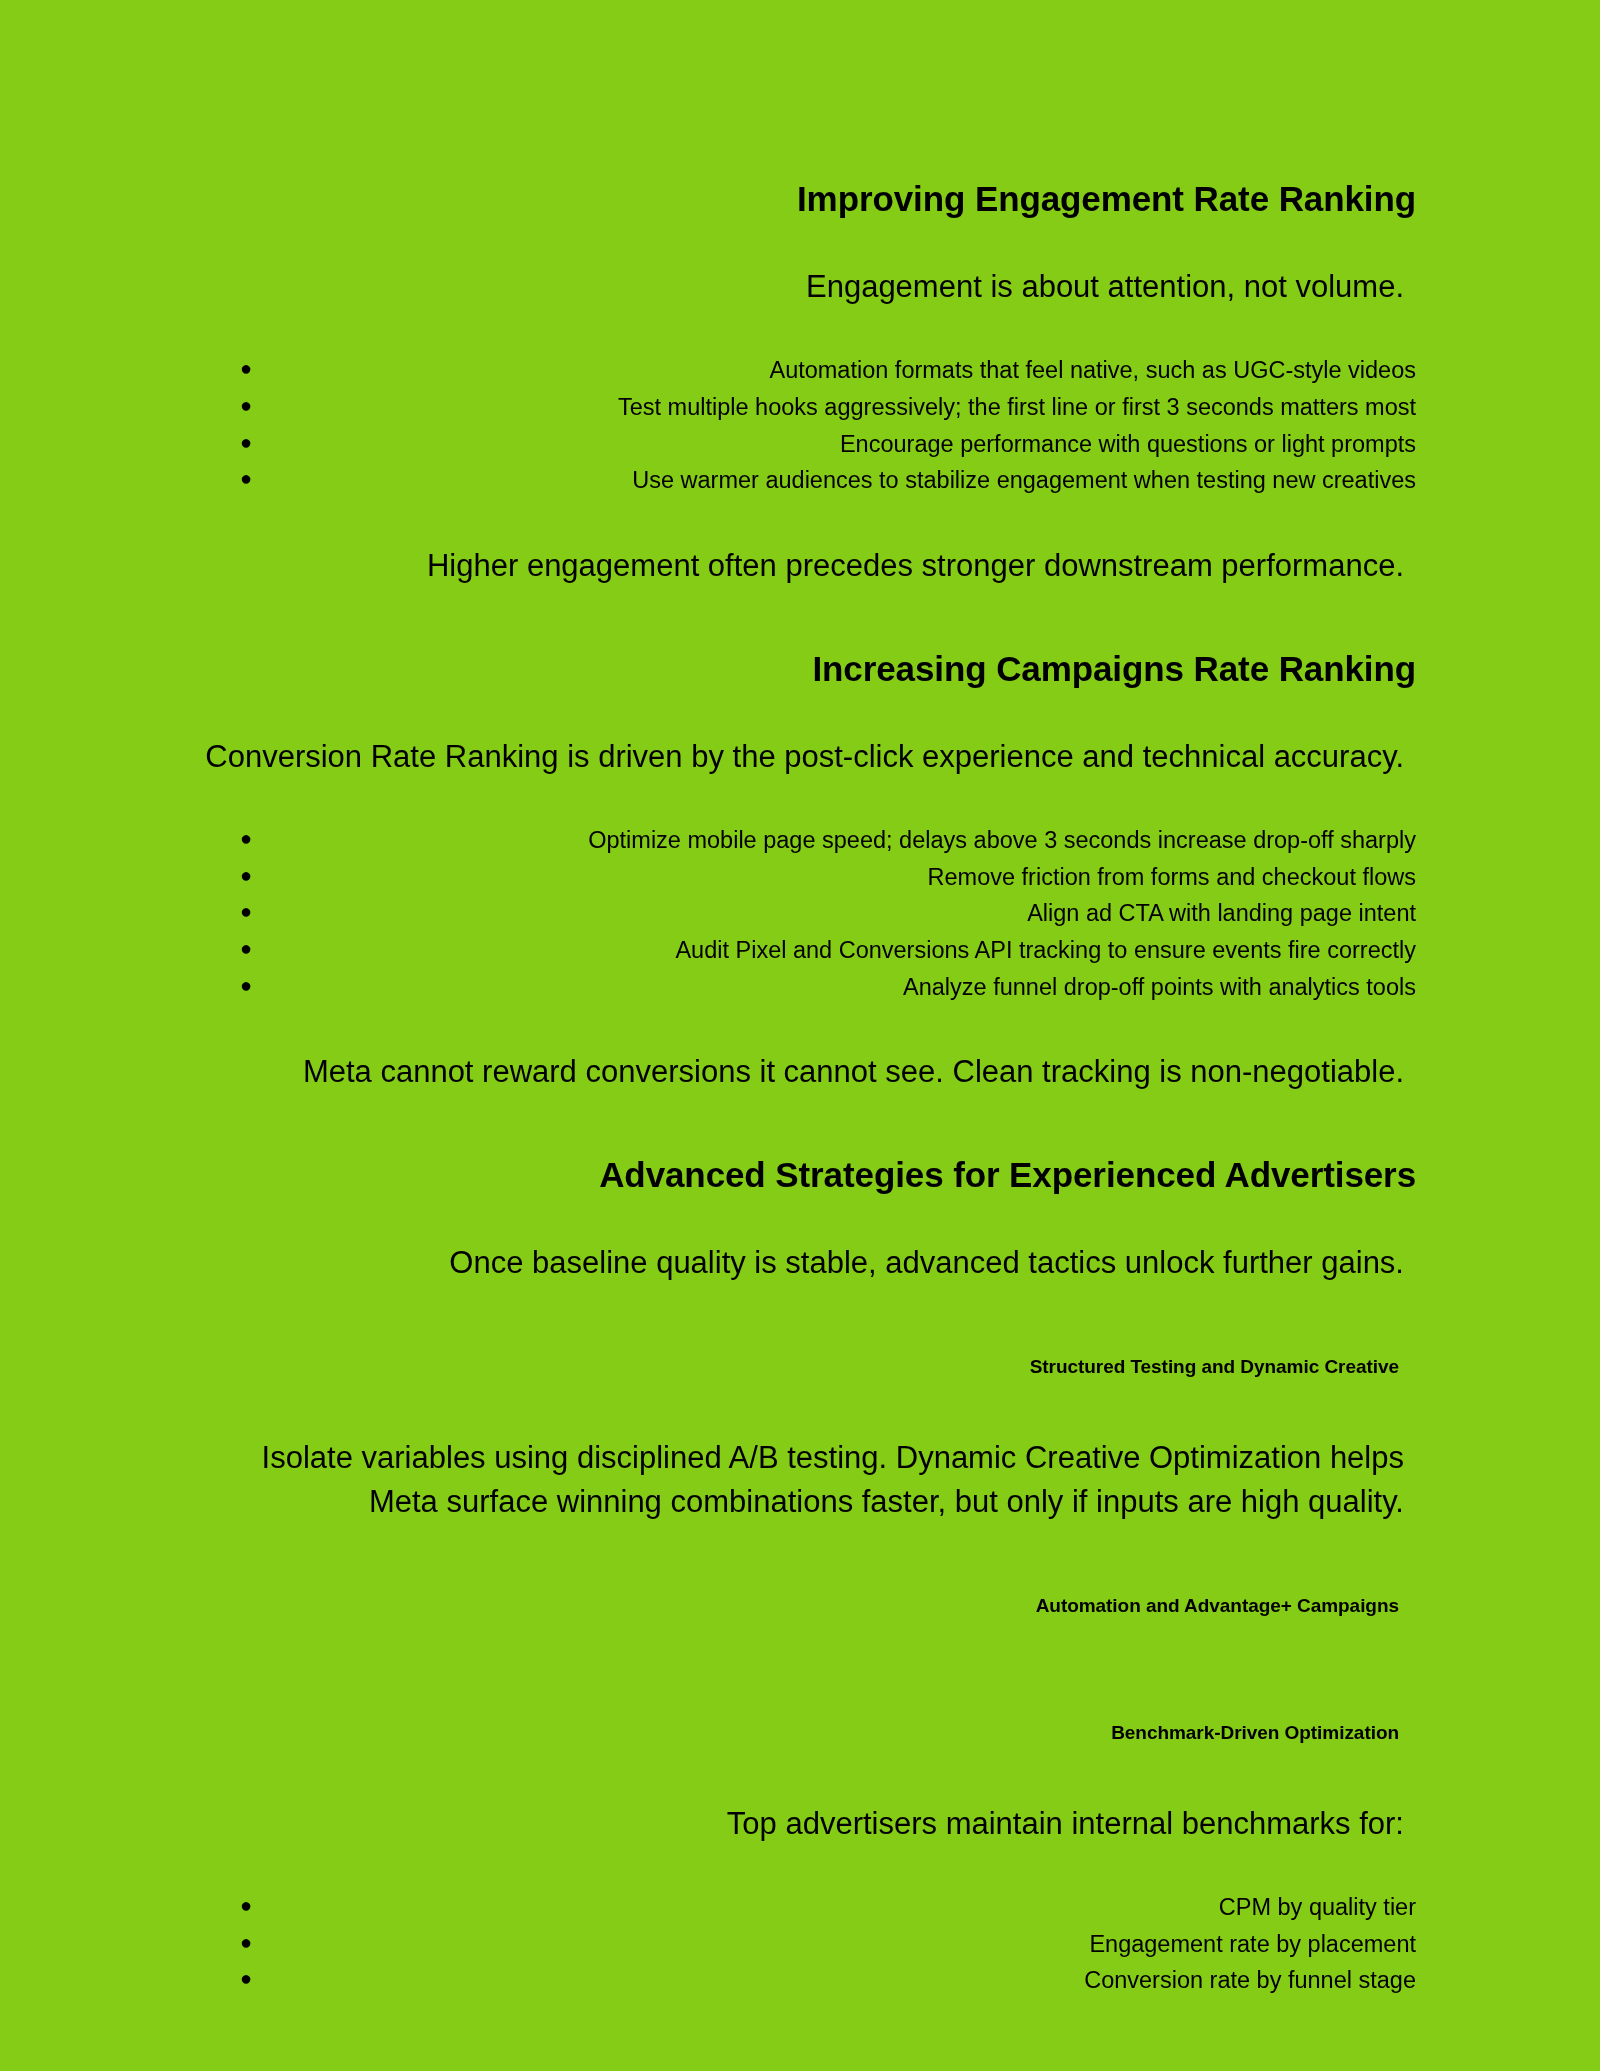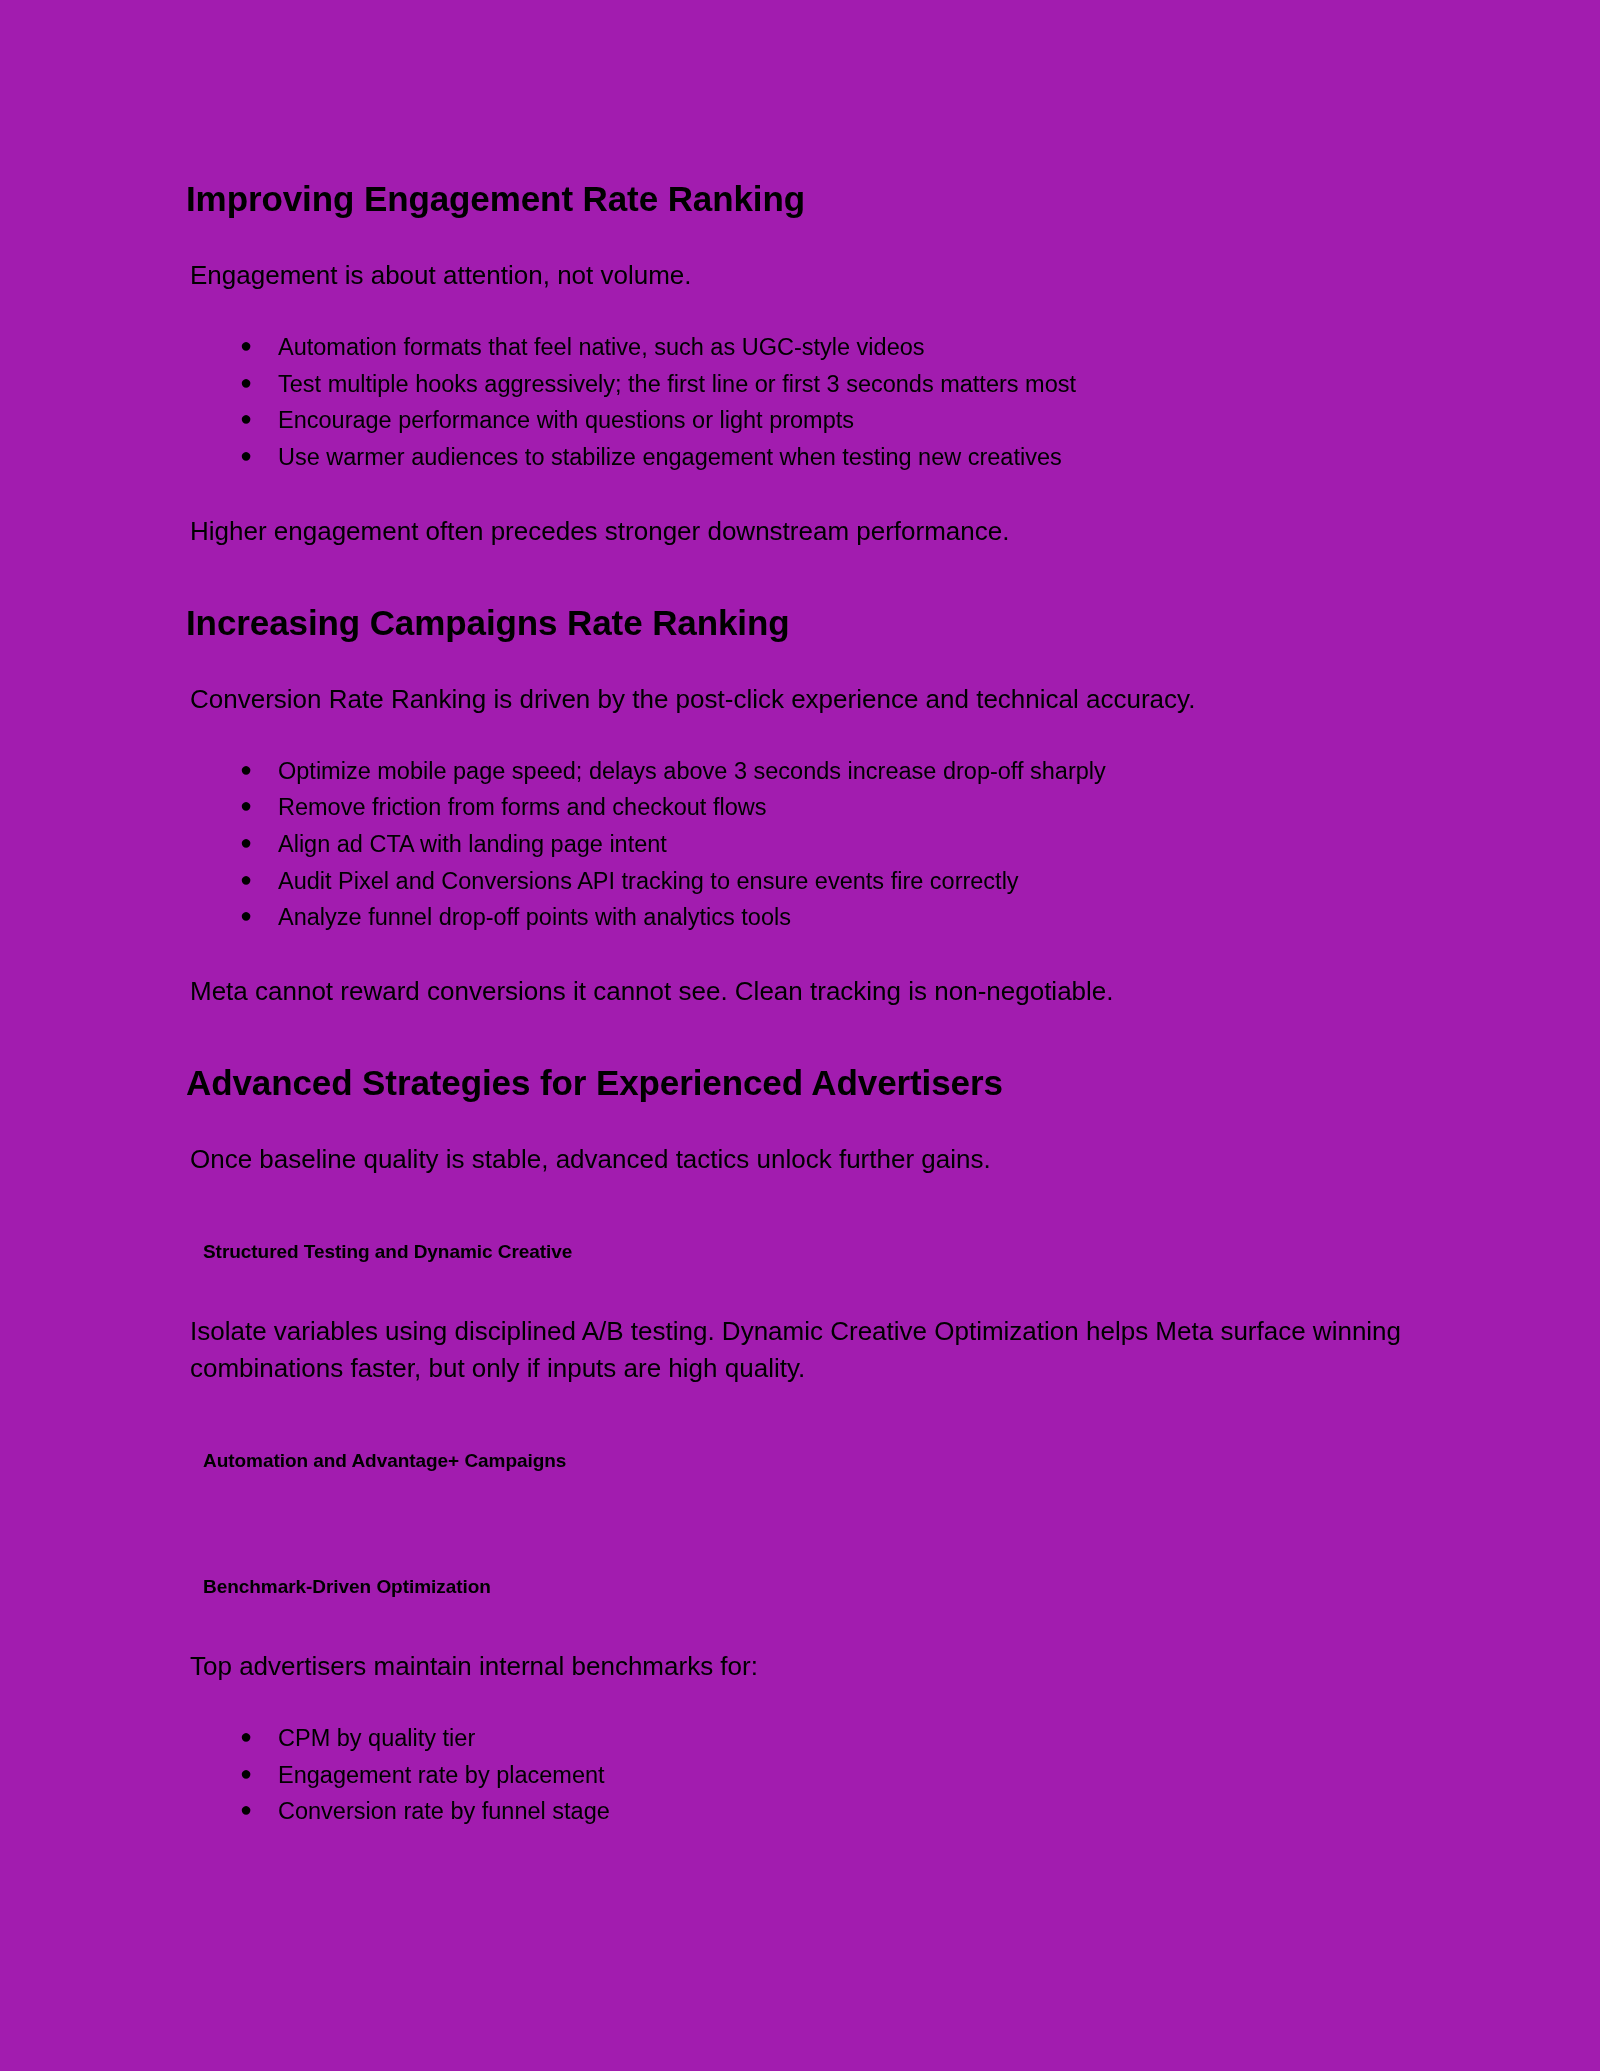--- a/index.html
+++ b/index.html
@@ -5,26 +5,27 @@
 <style>
   html, body {
     margin: 0;
     padding: 0;
     background: #ffffff;
   }
   .page {
     position: relative;
     width: 1600px;
     height: 2071px;
-    background: #a21caf;
+    background: #84cc16;
     margin: 0 auto;
     overflow: hidden;
     box-sizing: border-box;
     font-family: "Liberation Sans", "DejaVu Sans", sans-serif;
     color: #000000;
+    text-align: right;
     -webkit-font-smoothing: antialiased;
   }
   .content {
     position: absolute;
     left: 186px;
     top: 178px;
     width: 1230px;
   }
 
   h1.doc-h1 {
@@ -39,24 +40,24 @@
   h3.doc-h3 {
     font-size: 19px;
     font-weight: bold;
     line-height: 1.2;
     margin: 17px;
     padding: 0;
     letter-spacing: -0.05px;
     color: #000000;
   }
   p.doc-p {
-    font-size: 26px;
+    font-size: 31px;
     font-weight: normal;
     line-height: 1.42;
-    margin: 4px;
+    margin: 12px;
     padding: 0;
     color: #000000;
   }
   ul.doc-list {
     list-style: none;
     margin: 0;
     padding: 0;
   }
   ul.doc-list > li {
     position: relative;

